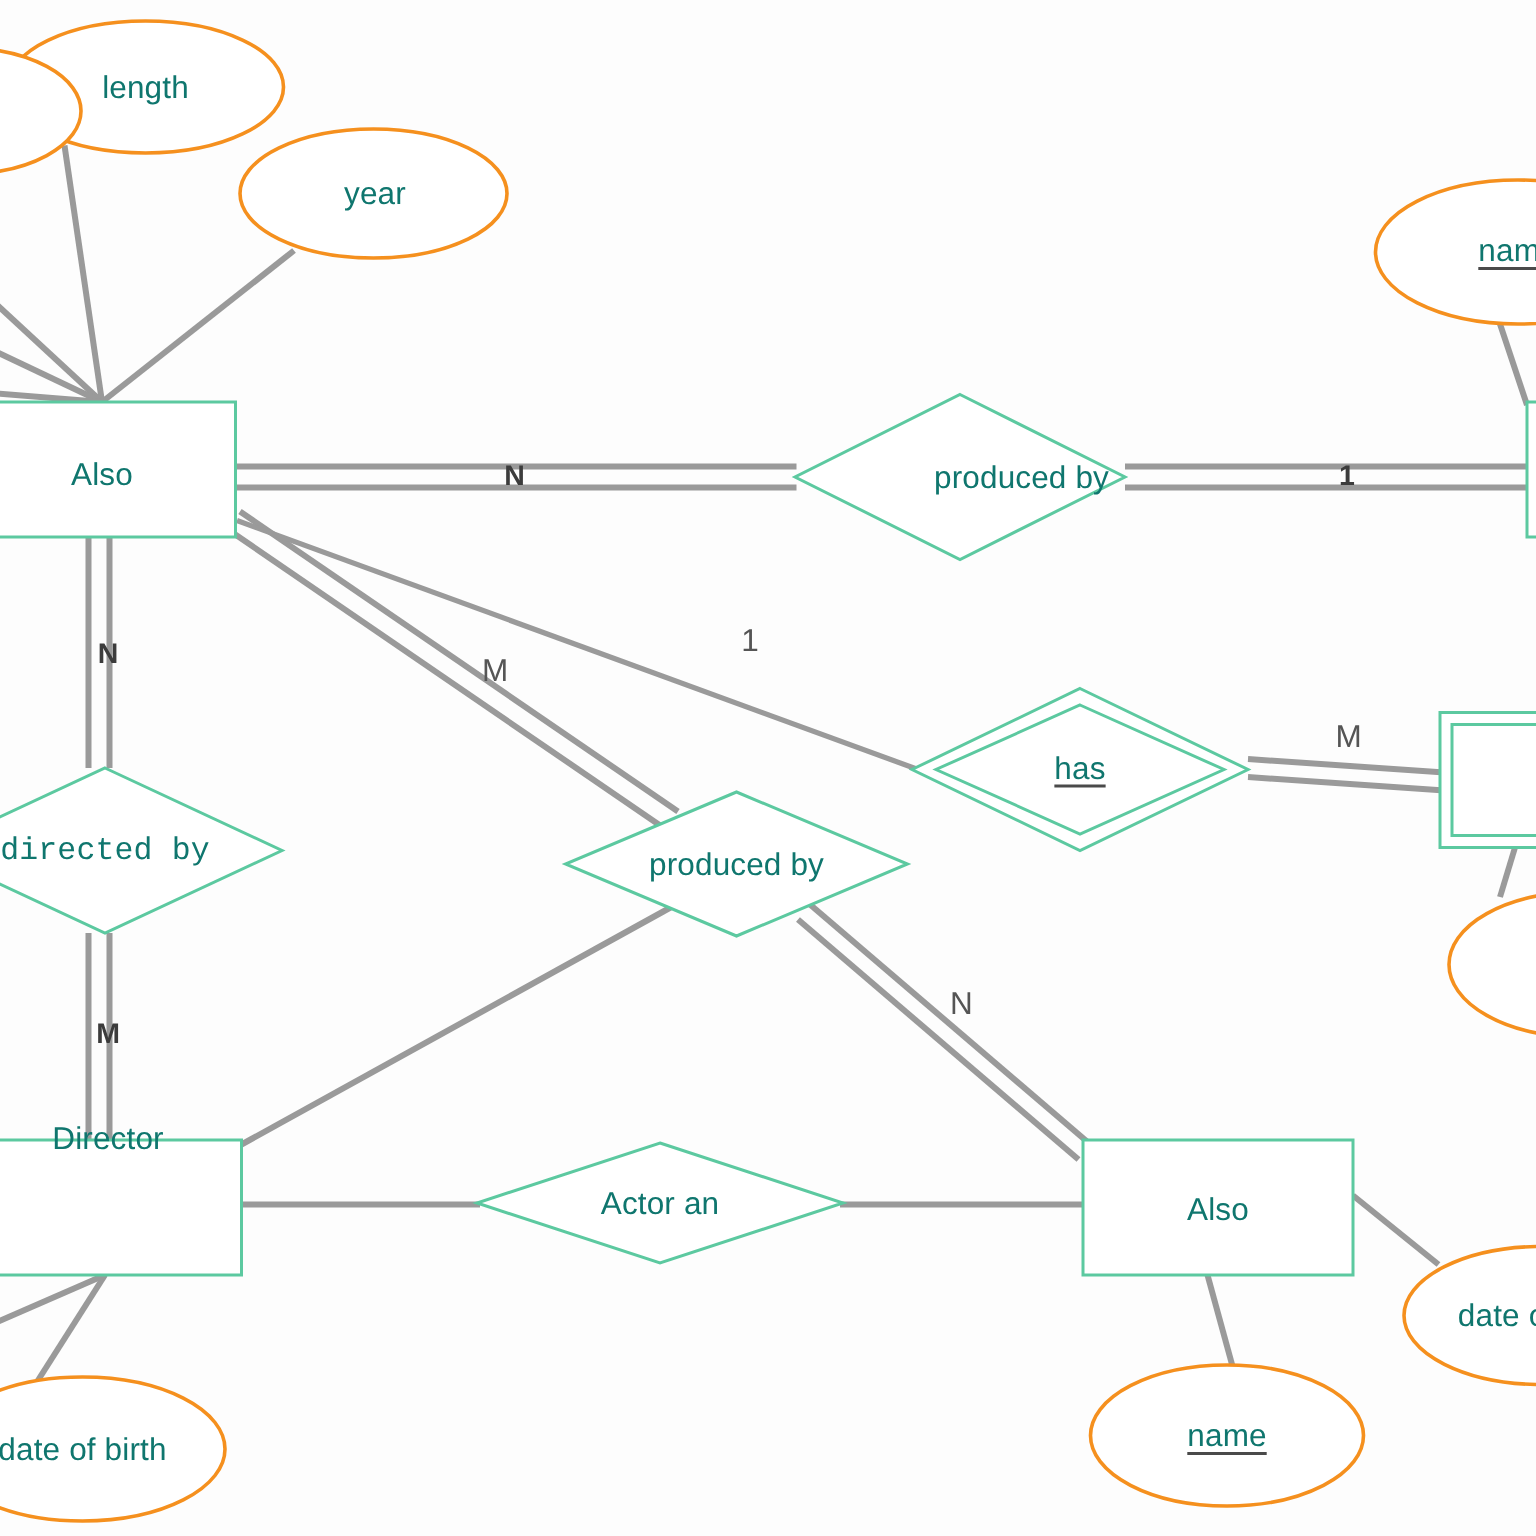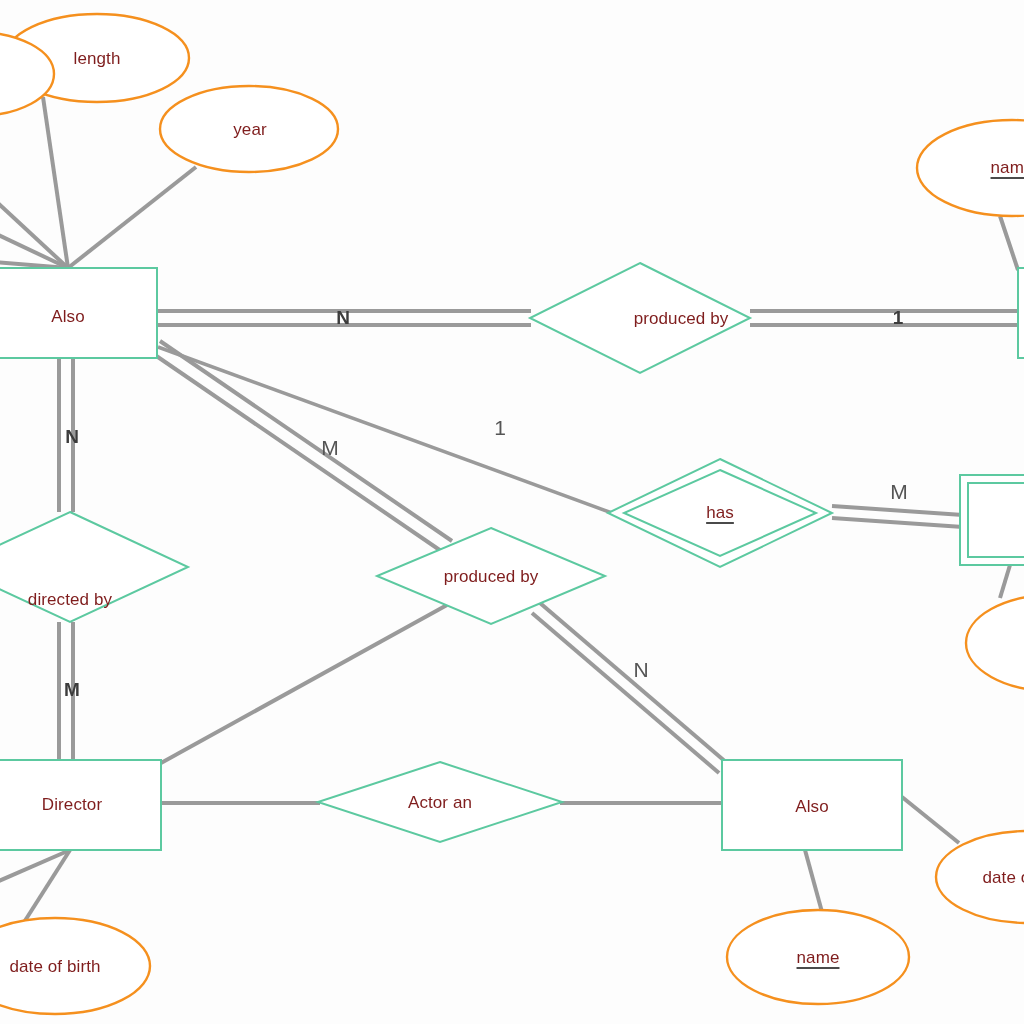--- a/index.html
+++ b/index.html
@@ -53,22 +53,22 @@
     stroke: #5cc9a0;
     stroke-width: 2;
   }
   .attr-ellipse {
     fill: #ffffff;
     stroke: #f5901e;
     stroke-width: 2.4;
   }
   .lbl {
     position: absolute;
-    color: #7f1d1d;
-    font-size: 17px;
+    color: #0f766e;
+    font-size: 21px;
     font-family: "Liberation Sans", sans-serif;
     white-space: nowrap;
     transform: translate(-50%, -50%);
     letter-spacing: 0.1px;
   }
   .lbl.key {
     text-decoration: underline;
     text-underline-offset: 4px;
     text-decoration-thickness: 2px;
     text-decoration-color: #4a4a4a;
@@ -162,25 +162,25 @@
     <ellipse class="attr-ellipse" cx="249" cy="129" rx="89" ry="43"></ellipse>
     <ellipse class="attr-ellipse" cx="-24" cy="74" rx="78" ry="42"></ellipse>
     <ellipse class="attr-ellipse" cx="1012" cy="168" rx="95" ry="48"></ellipse>
     <ellipse class="attr-ellipse" cx="1052" cy="643" rx="86" ry="48"></ellipse>
     <ellipse class="attr-ellipse" cx="55" cy="966" rx="95" ry="48"></ellipse>
     <ellipse class="attr-ellipse" cx="818" cy="957" rx="91" ry="47"></ellipse>
     <ellipse class="attr-ellipse" cx="1028" cy="877" rx="92" ry="46"></ellipse>
   </svg>
 
   <div class="lbl" style="left:68px;  top:317px;">Also</div>
-  <div class="lbl" style="left:72px;  top:805px;">Director</div>
+  <div class="lbl" style="left:72px;  top:760px;">Director</div>
   <div class="lbl" style="left:812px; top:807px;">Also</div>
 
   <div class="lbl" style="left:640px; top:319px;margin-left:41px;">produced by</div>
-  <div class="lbl" style="left:70px;  top:600px;">directed by</div>
+  <div class="lbl" style="left:70px;  top:568px;font-family:Liberation Mono, monospace;">directed by</div>
   <div class="lbl" style="left:491px; top:577px;">produced by</div>
   <div class="lbl key" style="left:720px; top:513px;">has</div>
   <div class="lbl" style="left:440px; top:803px;">Actor an</div>
 
   <div class="lbl" style="left:97px;  top:59px;">length</div>
   <div class="lbl" style="left:250px; top:130px;">year</div>
   <div class="lbl key" style="left:1012px; top:168px;">name</div>
   <div class="lbl" style="left:55px;  top:967px;">date of birth</div>
   <div class="lbl key" style="left:818px; top:958px;">name</div>
   <div class="lbl" style="left:1028px; top:878px;">date of birth</div>

